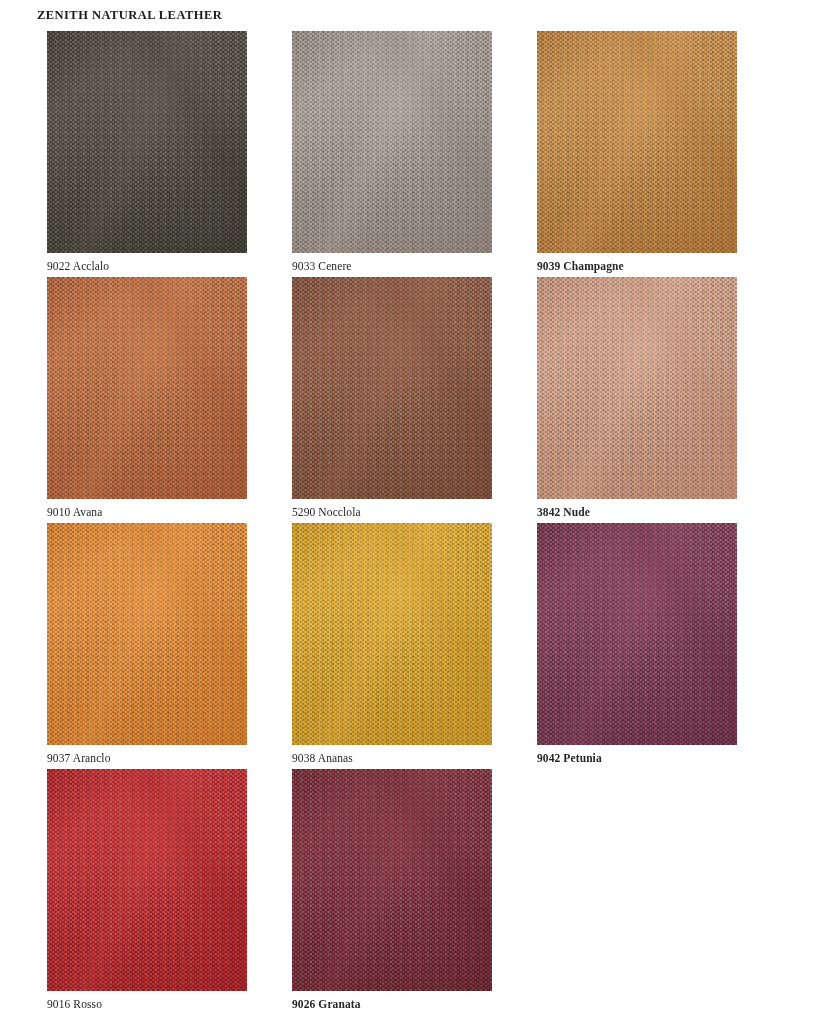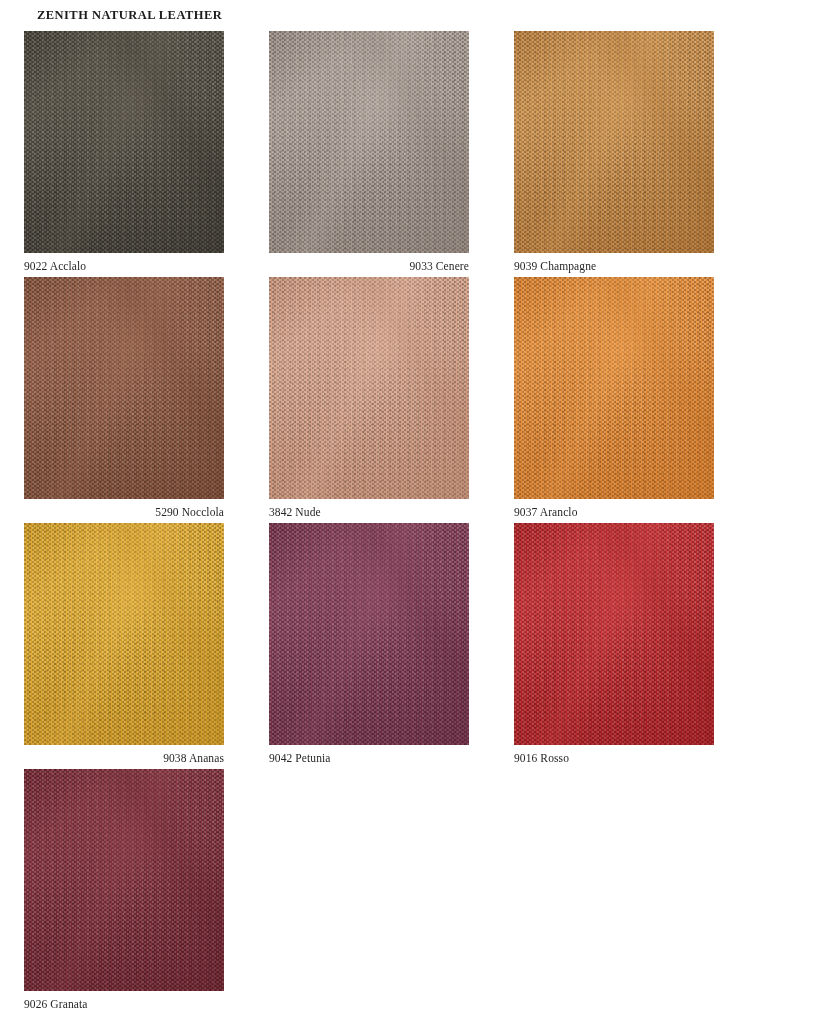--- a/index.html
+++ b/index.html
@@ -34,41 +34,41 @@
     margin: 0 0 8px 37px;
     line-height: 16px;
     white-space: nowrap;
   }
 
   .swatch-grid {
     display: grid;
     grid-template-columns: 200px 200px 200px;
     column-gap: 45px;
     row-gap: 0px;
-    margin-left: 24px;
+    margin-left: 47px;
   }
 
   .swatch-cell {
     width: 200px;
     position: relative;
   }
 
   
   .swatch-cell.row-0 .swatch-tile { height: 222px; }
   .swatch-cell.row-1 .swatch-tile { height: 222px; }
   .swatch-cell.row-2 .swatch-tile { height: 222px; }
   .swatch-cell.row-3 .swatch-tile { height: 222px; }
 
   .swatch-cell.row-0 { margin-bottom: 4px; }
   .swatch-cell.row-1 { margin-bottom: 4px; }
   .swatch-cell.row-2 { margin-bottom: 4px; }
 
   
-  .swatch-cell.col-1 { margin-top: 0px; text-align: right; }
-  .swatch-cell.col-2 { margin-top: 0px; }
+  .swatch-cell.col-1 { margin-top: 0px; }
+  .swatch-cell.col-2 { margin-top: 0px; font-weight: bold; }
 
   .swatch-tile {
     width: 200px;
     position: relative;
     overflow: hidden;
     background-color: #888;
     
     background-image:
       
       radial-gradient(circle at 25% 25%, rgba(0,0,0,0.26) 0.9px, transparent 1.3px),
@@ -162,20 +162,28 @@
         <div class="swatch-caption">9033 Cenere</div>
       </div>
       <div class="swatch-cell row-0 col-2">
         <div class="swatch-tile" style="background-color: rgb(201, 139, 69);">
           <div class="sheen-vig" style="background: radial-gradient(125% 100% at 60% 32%, rgba(223, 168, 100, 0.38) 0%, rgba(223, 168, 100, 0.1) 30%, rgba(0, 0, 0, 0) 52%, rgba(154, 95, 35, 0.28) 85%, rgba(154, 95, 35, 0.5) 100%);"></div>
           <div class="sheen-diag" style="background: linear-gradient(140deg, rgba(154, 95, 35, 0.22) 0%, rgba(223, 168, 100, 0.3) 22%, rgba(223, 168, 100, 0.12) 40%, rgba(0, 0, 0, 0) 55%, rgba(154, 95, 35, 0.26) 78%, rgba(154, 95, 35, 0.42) 100%); mix-blend-mode: normal;"></div>
           <div class="sheen-fold" style="background: linear-gradient(115deg, rgba(0, 0, 0, 0) 36%, rgba(223, 168, 100, 0.18) 46%, rgba(0, 0, 0, 0) 57%), linear-gradient(58deg, rgba(0, 0, 0, 0) 58%, rgba(154, 95, 35, 0.16) 70%, rgba(0, 0, 0, 0) 82%), radial-gradient(70% 50% at 18% 82%, rgba(154, 95, 35, 0.18) 0%, rgba(0, 0, 0, 0) 70%);"></div>
         </div>
         <div class="swatch-caption">9039 Champagne</div>
       </div>
+      <div class="swatch-cell row-1 col-0">
+        <div class="swatch-tile" style="background-color: rgb(192, 106, 60);">
+          <div class="sheen-vig" style="background: radial-gradient(125% 100% at 60% 32%, rgba(217, 141, 92, 0.38) 0%, rgba(217, 141, 92, 0.1) 30%, rgba(0, 0, 0, 0) 52%, rgba(150, 72, 42, 0.28) 85%, rgba(150, 72, 42, 0.5) 100%);"></div>
+          <div class="sheen-diag" style="background: linear-gradient(140deg, rgba(150, 72, 42, 0.22) 0%, rgba(217, 141, 92, 0.3) 22%, rgba(217, 141, 92, 0.12) 40%, rgba(0, 0, 0, 0) 55%, rgba(150, 72, 42, 0.26) 78%, rgba(150, 72, 42, 0.42) 100%); mix-blend-mode: normal;"></div>
+          <div class="sheen-fold" style="background: linear-gradient(115deg, rgba(0, 0, 0, 0) 36%, rgba(217, 141, 92, 0.18) 46%, rgba(0, 0, 0, 0) 57%), linear-gradient(58deg, rgba(0, 0, 0, 0) 58%, rgba(150, 72, 42, 0.16) 70%, rgba(0, 0, 0, 0) 82%), radial-gradient(70% 50% at 18% 82%, rgba(150, 72, 42, 0.18) 0%, rgba(0, 0, 0, 0) 70%);"></div>
+        </div>
+        <div class="swatch-caption">9010 Avana</div>
+      </div>
       <div class="swatch-cell row-1 col-1">
         <div class="swatch-tile" style="background-color: rgb(142, 88, 64);">
           <div class="sheen-vig" style="background: radial-gradient(125% 100% at 60% 32%, rgba(168, 113, 88, 0.38) 0%, rgba(168, 113, 88, 0.1) 30%, rgba(0, 0, 0, 0) 52%, rgba(102, 58, 40, 0.28) 85%, rgba(102, 58, 40, 0.5) 100%);"></div>
           <div class="sheen-diag" style="background: linear-gradient(140deg, rgba(102, 58, 40, 0.22) 0%, rgba(168, 113, 88, 0.3) 22%, rgba(168, 113, 88, 0.12) 40%, rgba(0, 0, 0, 0) 55%, rgba(102, 58, 40, 0.26) 78%, rgba(102, 58, 40, 0.42) 100%); mix-blend-mode: normal;"></div>
           <div class="sheen-fold" style="background: linear-gradient(115deg, rgba(0, 0, 0, 0) 36%, rgba(168, 113, 88, 0.18) 46%, rgba(0, 0, 0, 0) 57%), linear-gradient(58deg, rgba(0, 0, 0, 0) 58%, rgba(102, 58, 40, 0.16) 70%, rgba(0, 0, 0, 0) 82%), radial-gradient(70% 50% at 18% 82%, rgba(102, 58, 40, 0.18) 0%, rgba(0, 0, 0, 0) 70%);"></div>
         </div>
         <div class="swatch-caption">5290 Nocclola</div>
       </div>
       <div class="swatch-cell row-1 col-2">
         <div class="swatch-tile" style="background-color: rgb(212, 158, 132);">

